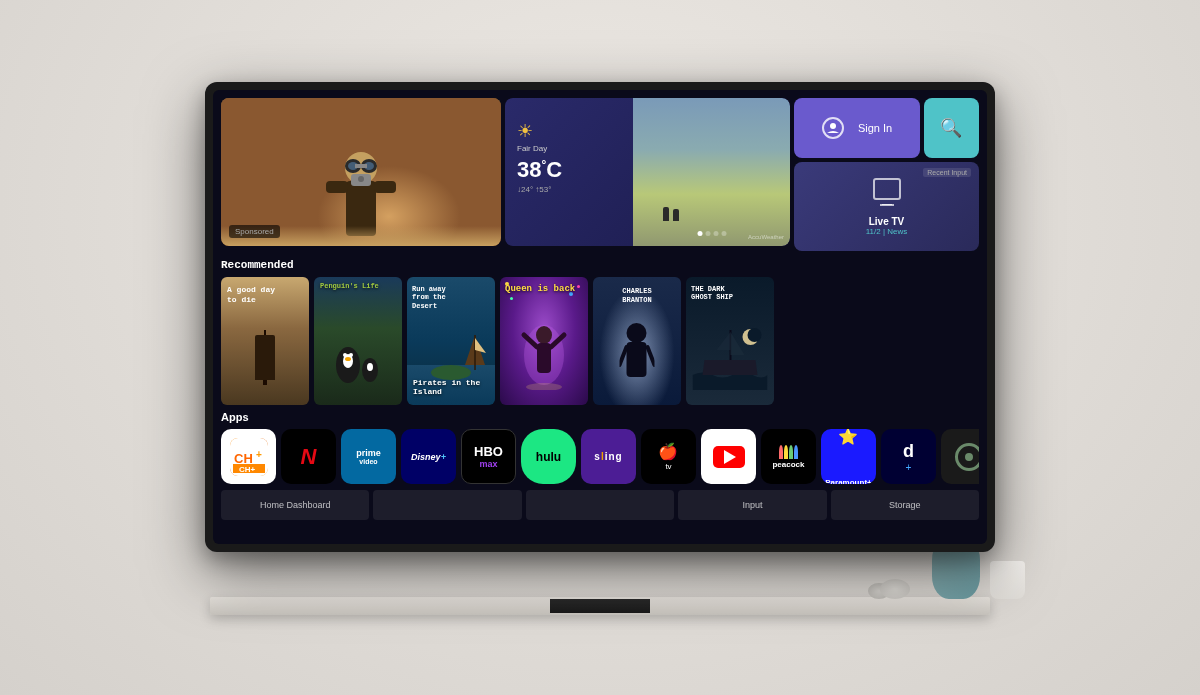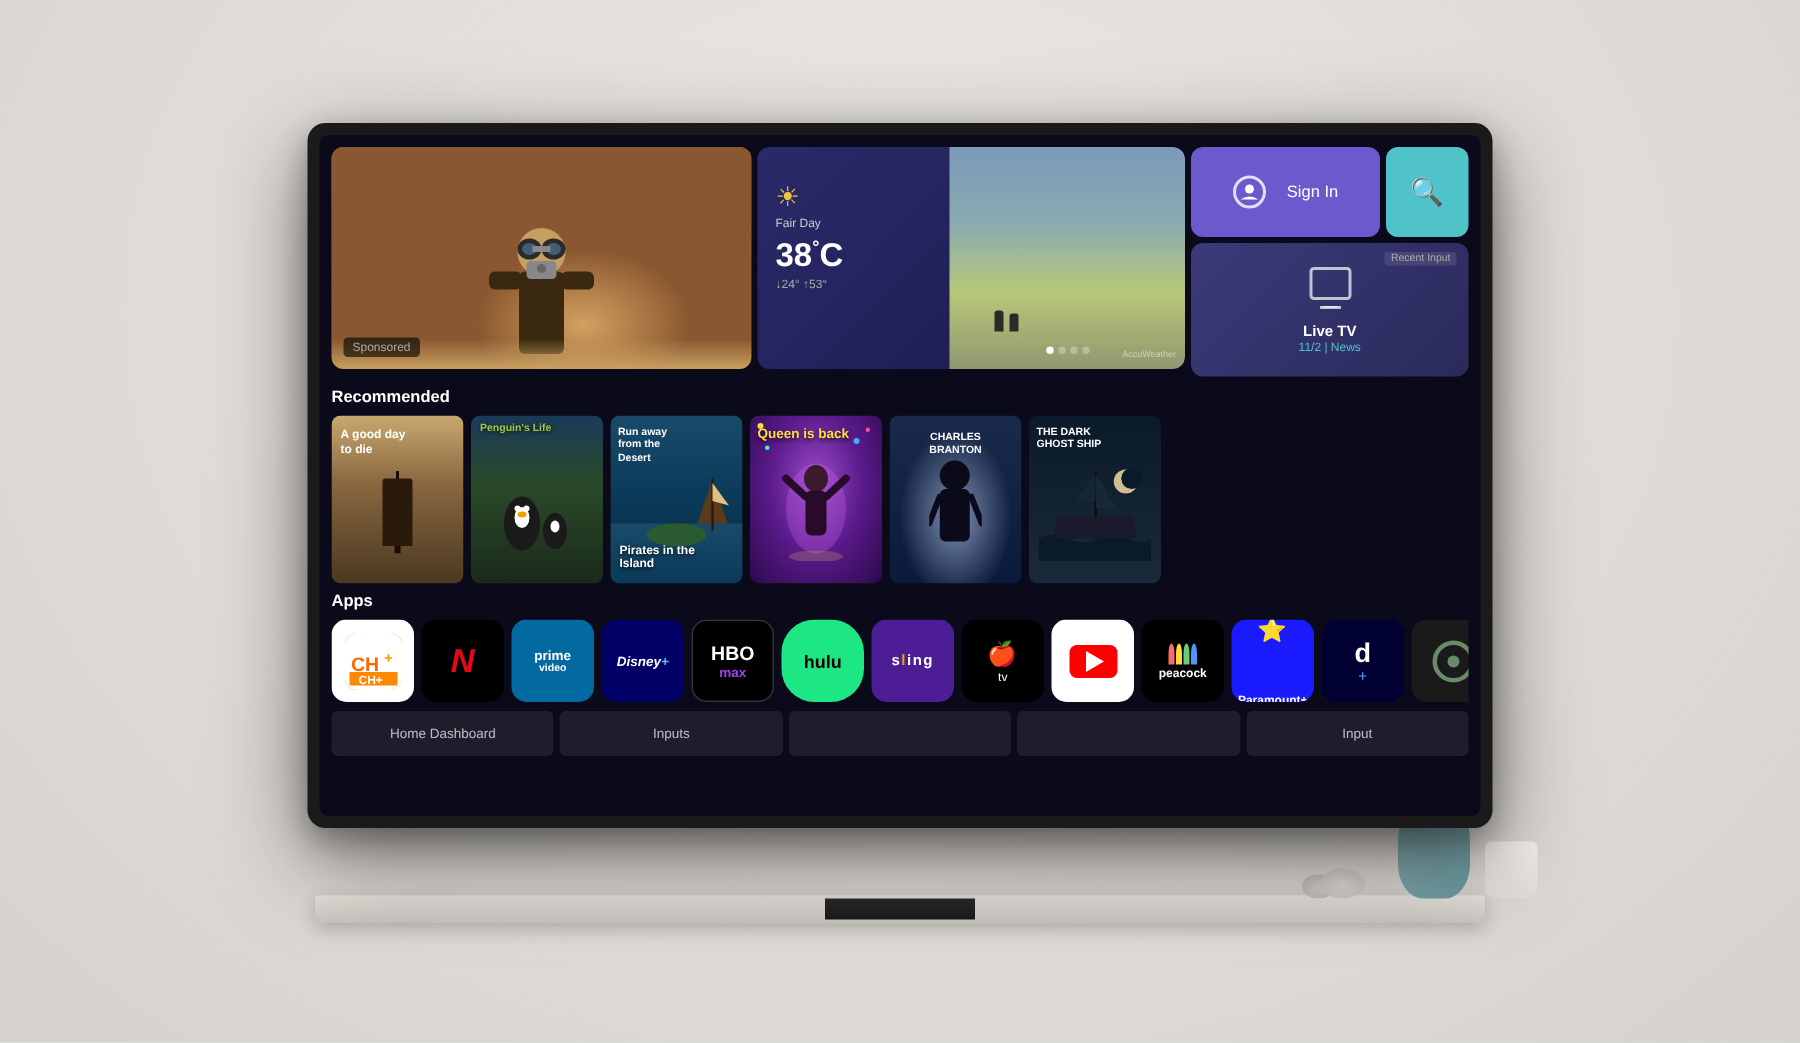--- a/index.html
+++ b/index.html
@@ -391,38 +391,39 @@
     }
 
     .livetv-channel {
       color: #4fc3c8;
       font-size: 8px;
     }
 
     
     .recommended-section {
       padding: 4px 4px 2px 8px;
+      font-family: Liberation Mono, monospace;
     }
 
     .section-title {
       color: white;
       font-size: 11px;
       font-weight: 600;
       margin-bottom: 6px;
     }
 
     .recommended-scroll {
       display: flex;
       gap: 5px;
       overflow: hidden;
     }
 
     .rec-card {
       width: 88px;
-      height: 112px;
+      height: 128px;
       border-radius: 6px;
       flex-shrink: 0;
       position: relative;
       overflow: hidden;
       cursor: pointer;
     }
 
     .rec-card-title {
       position: absolute;
       bottom: 8px;
@@ -1091,31 +1092,31 @@
           </div>
 
         </div>
       </div>
 
       <div class="bottom-nav">
         <div class="nav-item">
           <span class="nav-item-label">Home Dashboard</span>
         </div>
         <div class="nav-item">
-          <span class="nav-item-label">Inputs</span>
-        </div>
-        <div class="nav-item">
           <span class="nav-item-label"></span>
         </div>
         <div class="nav-item">
           <span class="nav-item-label"></span>
         </div>
         <div class="nav-item">
           <span class="nav-item-label">Input</span>
         </div>
+        <div class="nav-item">
+          <span class="nav-item-label">Storage</span>
+        </div>
       </div>
 
     </div>
   </div>
 
   <div class="tv-stand"></div>
 
   <div class="shelf"></div>
 
   <div class="shelf-item-stone2"></div>

